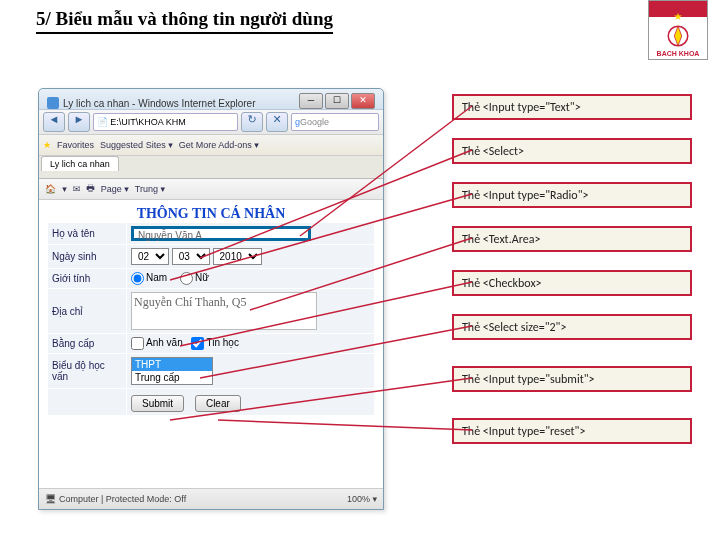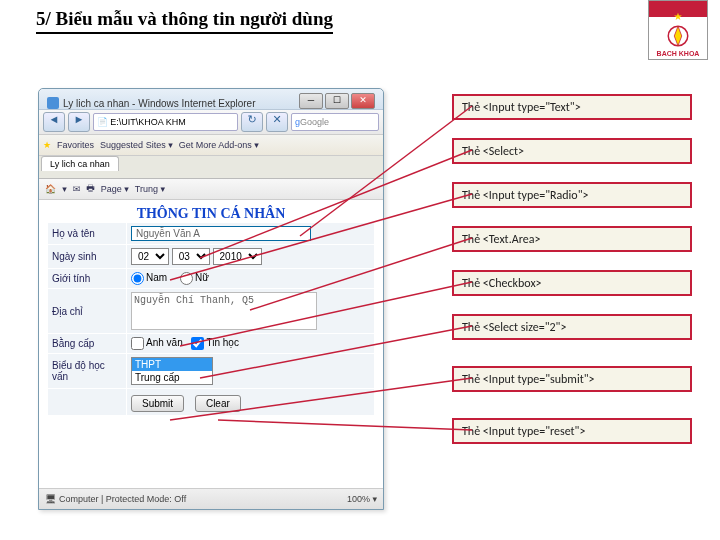--- a/index.html
+++ b/index.html
@@ -23,24 +23,24 @@
 .favbar{height:20px;background:linear-gradient(#f4f4f0,#ece8dc);display:flex;align-items:center;padding:0 4px;gap:6px;font-size:9px;color:#335;border-bottom:1px solid #ccc}
 .favbar .star{color:#fc0}
 .tabbar{height:22px;background:#e8e8e0;display:flex;align-items:flex-start;padding:0 2px;border-bottom:1px solid #bbb}
 .tab{background:#fff;border:1px solid #bbb;border-bottom:none;padding:2px 8px;font-size:9px;border-radius:3px 3px 0 0;margin-right:2px}
 .toolbar2{height:20px;background:linear-gradient(#f8f8f8,#e8e8e8);display:flex;align-items:center;gap:6px;padding:0 6px;font-size:9px;color:#335;border-bottom:1px solid #ccc}
 .page{background:#fff;height:280px;padding:6px 8px}
 .pgtitle{text-align:center;color:#14c;font-weight:700;font-size:14px;font-family:"Times New Roman";}
 table.frm{width:100%;border-collapse:collapse;font-size:10px}
 table.frm td{padding:3px 4px;background:#f0f4f8;border:1px solid #fff}
 table.frm td.lbl{width:70px;color:#225}
-.inp{background:#fff;border:1px solid #0369a1;padding:1px 4px;height:15px;font-size:10px;color:#666;display:inline-block;box-sizing:border-box}
+.inp{background:#fff;border:3px solid #0369a1;padding:1px 4px;height:15px;font-size:10px;color:#666;display:inline-block;box-sizing:border-box}
 .sel{background:#fff;border:1px solid #888;height:17px;font-size:10px;padding:0 2px}
 .rad{margin:0 2px 0 0;vertical-align:middle}
-.ta{width:180px;height:32px;background:#fff;border:1px solid #bbb;font-size:10px;color:#666;padding:2px;font-family:Liberation Mono, monospace}
+.ta{width:180px;height:32px;background:#fff;border:1px solid #bbb;font-size:12px;color:#666;padding:2px;font-family:Liberation Serif, serif}
 .cb{margin:0 2px 0 6px;vertical-align:middle}
 .lst{width:80px;border:1px solid #888;background:#fff;font-size:10px}
 .lst div{padding:1px 3px}
 .lst .selop{background:#39e;color:#fff}
 .btn{background:linear-gradient(#fafafa,#ddd);border:1px solid #888;border-radius:3px;padding:2px 10px;font-size:10px;margin-right:8px}
 .status{position:absolute;bottom:0;left:0;right:0;height:20px;background:linear-gradient(#f0f0f0,#e0e0e0);border-top:1px solid #ccc;display:flex;align-items:center;padding:0 6px;font-size:9px;color:#444;justify-content:space-between}
 .callout{position:absolute;right:28px;width:220px;height:22px;border:2px solid #c41e3a;background:#f6f4e8;font-family:Calibri,Arial;font-size:12px;display:flex;align-items:center;padding:0 8px;color:#222}
 svg.conn{position:absolute;pointer-events:none}
 </style>
 </head>

